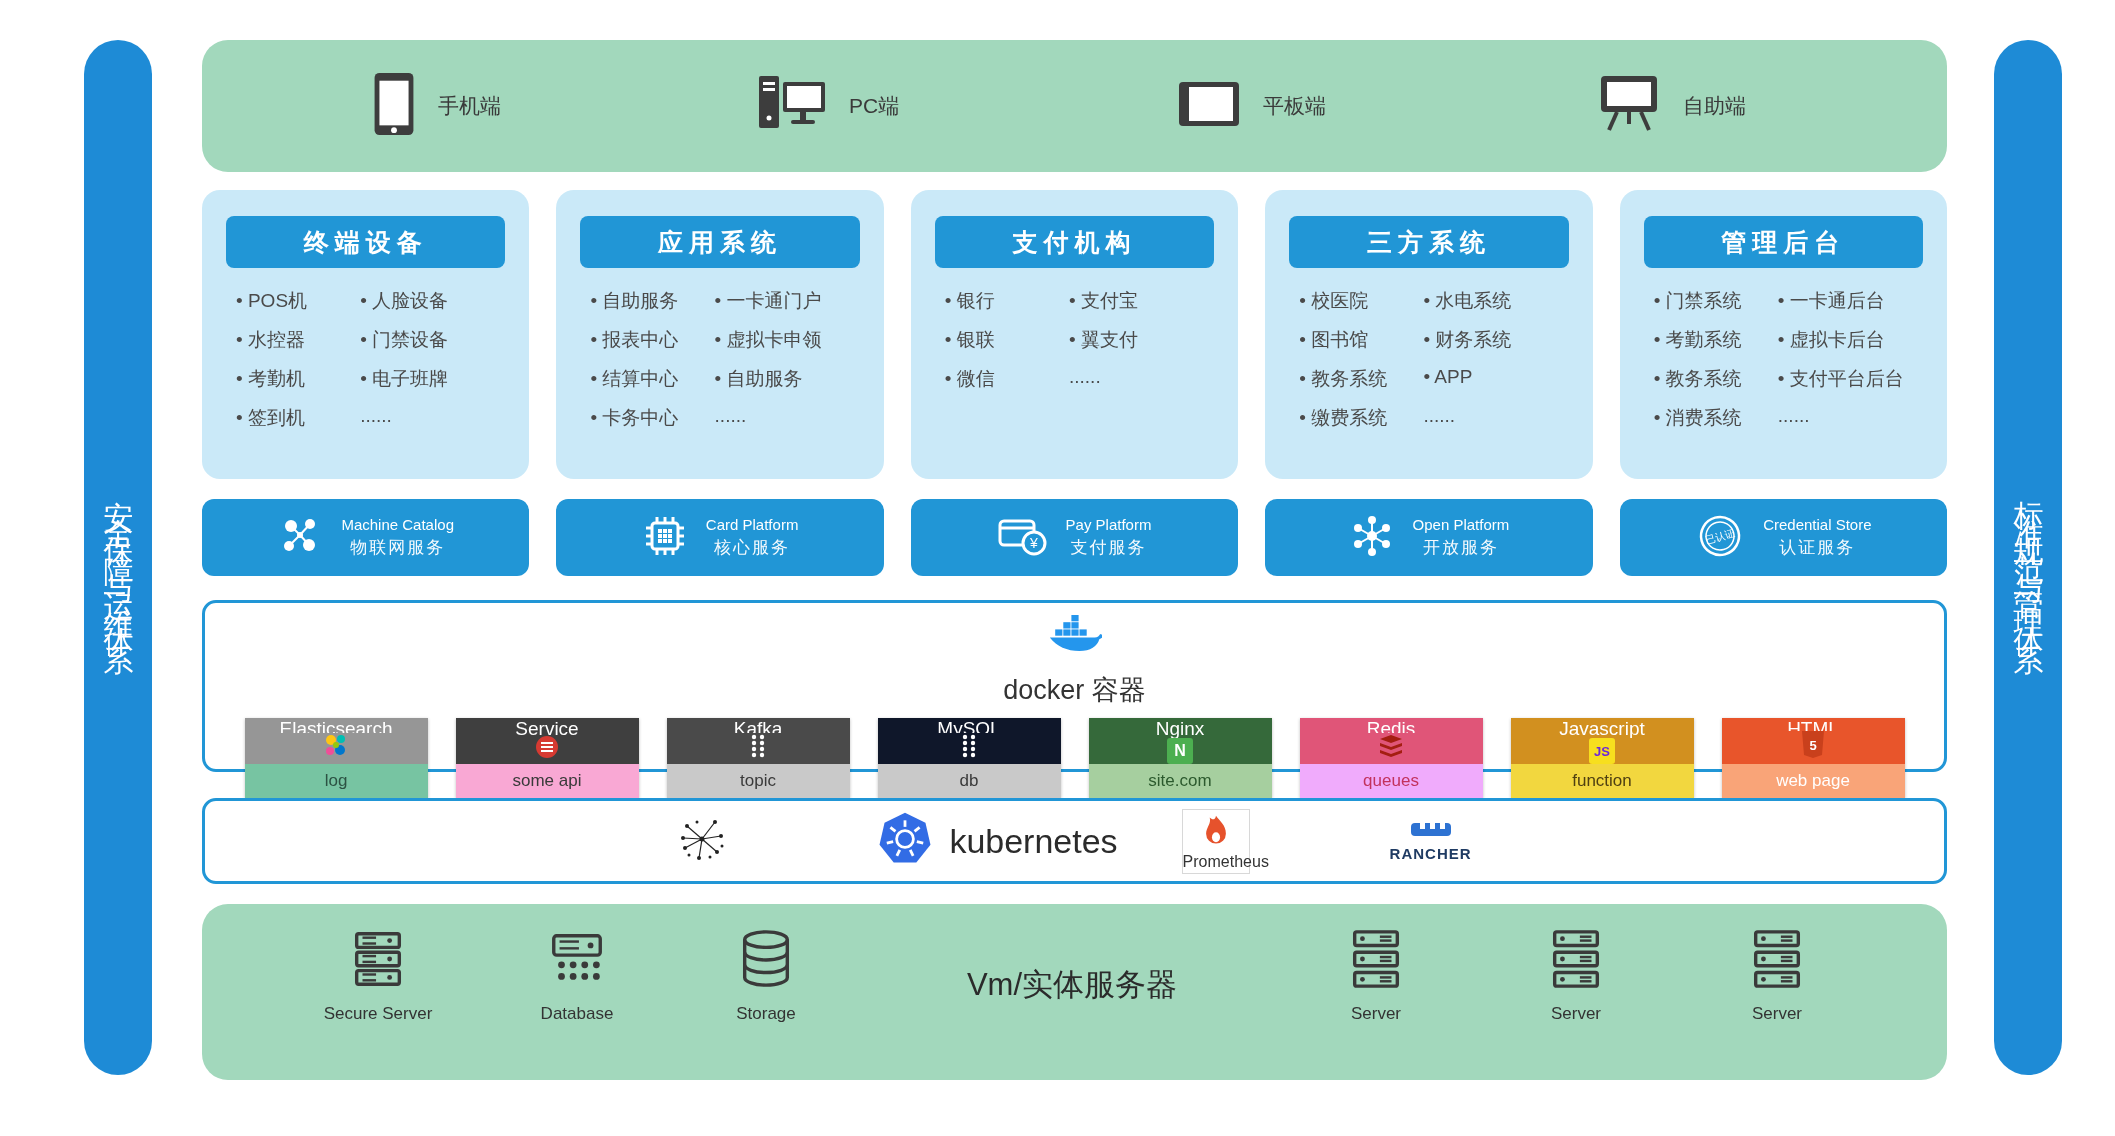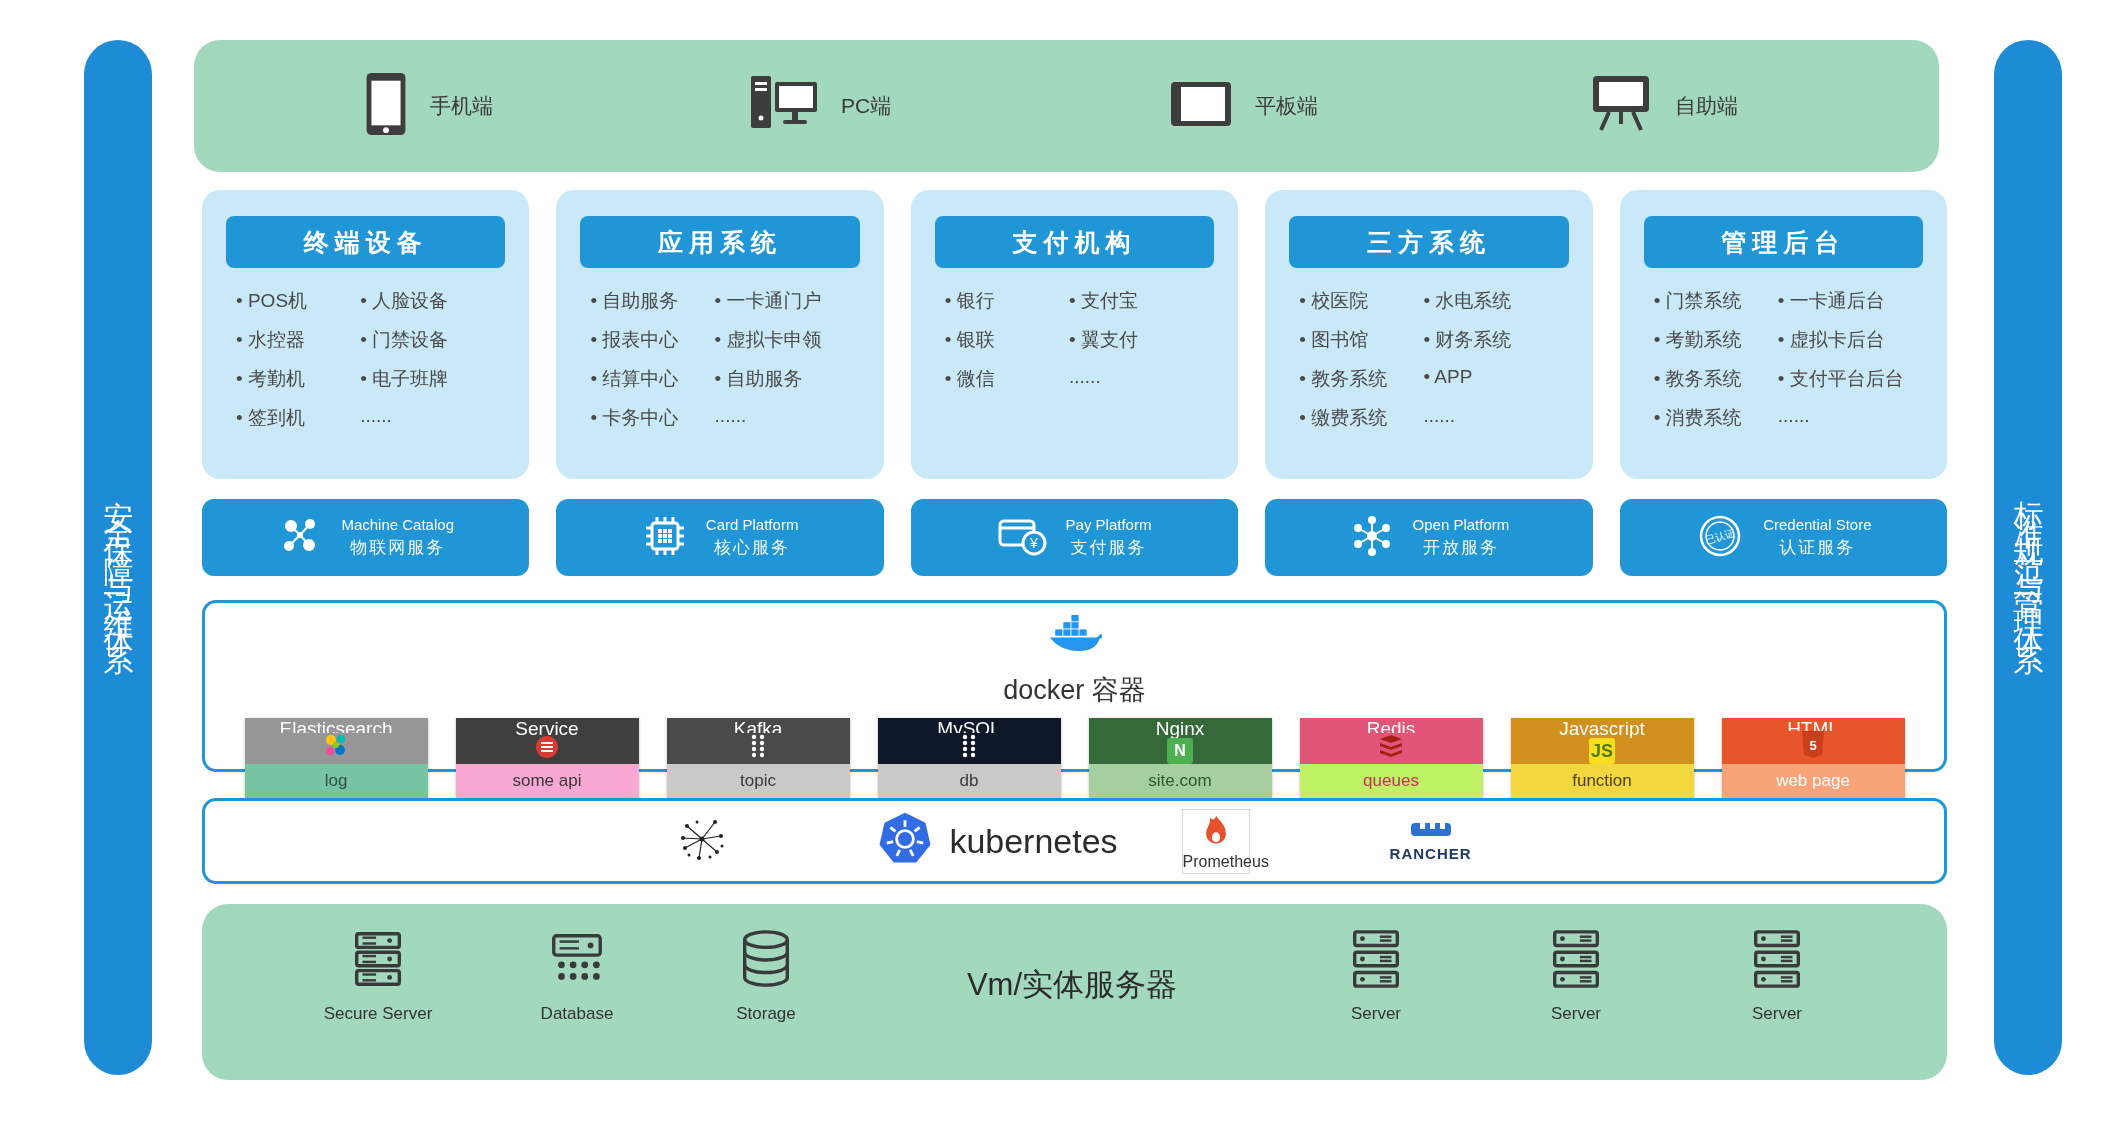--- a/index.html
+++ b/index.html
@@ -7,21 +7,21 @@
     width:2115px;height:1136px;position:relative;background:#ffffff;overflow:hidden;
     font-family:"Liberation Sans","DejaVu Sans",sans-serif;color:#333;
   }
   
   .side-pill{position:absolute;top:40px;width:68px;height:1035px;background:#1E8BD6;border-radius:34px;
     display:flex;align-items:center;justify-content:center;}
   .side-pill.left{left:84px}
   .side-pill.right{left:1994px}
   .vtext{writing-mode:vertical-rl;text-orientation:upright;color:#fff;font-size:30px;letter-spacing:18px;}
   
-  .top-bar{position:absolute;left:194px;top:40px;width:1745px;height:132px;background:#A2D8BC;border-radius:26px;}
+  .top-bar{position:absolute;left:202px;top:40px;width:1745px;height:132px;background:#A2D8BC;border-radius:26px;}
   .device-group{position:absolute;top:0;height:100%;display:flex;align-items:center;gap:22px;}
   .device-label{font-size:21px;color:#3a3a3a;}
   
   .cards-row{position:absolute;left:202px;top:190px;width:1745px;height:289px;display:flex;gap:27px;}
   .cat-card{flex:1;background:#CAE9F8;border-radius:18px;}
   .cat-header{margin:26px 24px 20px;height:52px;background:#2196D6;border-radius:8px;color:#fff;
     font-size:25px;font-weight:bold;letter-spacing:6px;display:flex;align-items:center;justify-content:center;}
   .cat-items{display:grid;grid-template-columns:1fr 1.25fr;padding:0 14px 0 34px;row-gap:13px;
     font-size:19px;color:#4a4a4a;}
   .cat-item::before{content:"• ";}
@@ -38,26 +38,26 @@
   .containers{display:flex;justify-content:center;gap:28px;margin-top:10px;}
   .cont{width:183px;box-shadow:0 1px 3px rgba(0,0,0,.25);}
   .cont-head{height:46px;display:flex;align-items:center;padding:0 10px;color:#fff;font-size:19px;flex-direction:column;}
   .cont-head .nm{flex:1;white-space:nowrap;overflow:hidden;}
   .cont-foot{height:34px;display:flex;align-items:center;justify-content:center;font-size:17px;}
   .c0 .cont-head{background:#969696}.c0 .cont-foot{background:#77C4A2;color:#2c5243}
   .c1 .cont-head{background:#3f3f3f}.c1 .cont-foot{background:#f9a8d4;color:#3a3a3a}
   .c2 .cont-head{background:#4a4a4a}.c2 .cont-foot{background:#c9c9c9;color:#3a3a3a}
   .c3 .cont-head{background:#0f172a}.c3 .cont-foot{background:#c9c9c9;color:#3a3a3a}
   .c4 .cont-head{background:#35693A}.c4 .cont-foot{background:#A6CF9F;color:#2c5a2e}
-  .c5 .cont-head{background:#E05578}.c5 .cont-foot{background:#bef264;color:#c2325d}
+  .c5 .cont-head{background:#E05578}.c5 .cont-foot{background:#f0abfc;color:#c2325d}
   .c6 .cont-head{background:#D2901F}.c6 .cont-foot{background:#F2D73F;color:#4f4012}
   .c7 .cont-head{background:#E8552B}.c7 .cont-foot{background:#F9A478;color:#fff}
   .badge{width:26px;height:26px;border-radius:3px;display:flex;align-items:center;justify-content:center;font-weight:bold;}
   .badge.nginx{background:#4CAF50;color:#fff;font-size:16px;}
-  .badge.js{background:#F7DF1E;color:#4d7c0f;font-size:18px;}
+  .badge.js{background:#F7DF1E;color:#6d28d9;font-size:13px;}
   
   .k8s-box{position:absolute;left:202px;top:798px;width:1745px;height:86px;box-sizing:border-box;
     border:3px solid #2196D6;border-radius:14px;background:#fff;display:flex;align-items:center;justify-content:center;}
   .k8s-text{font-size:34px;color:#2b2b2b;margin-left:16px;}
   .mesh-wrap{margin-right:150px;}
   .prom-box{margin-left:64px;background:#fff;border:1px solid #d8d8d8;width:66px;text-align:center;padding:3px 0 2px;}
   .prom-label{font-size:16px;color:#333;}
   .rancher-box{margin-left:140px;text-align:center;}
   .rancher-label{font-size:15px;font-weight:bold;color:#1F3B63;letter-spacing:1px;margin-top:1px;}
   

